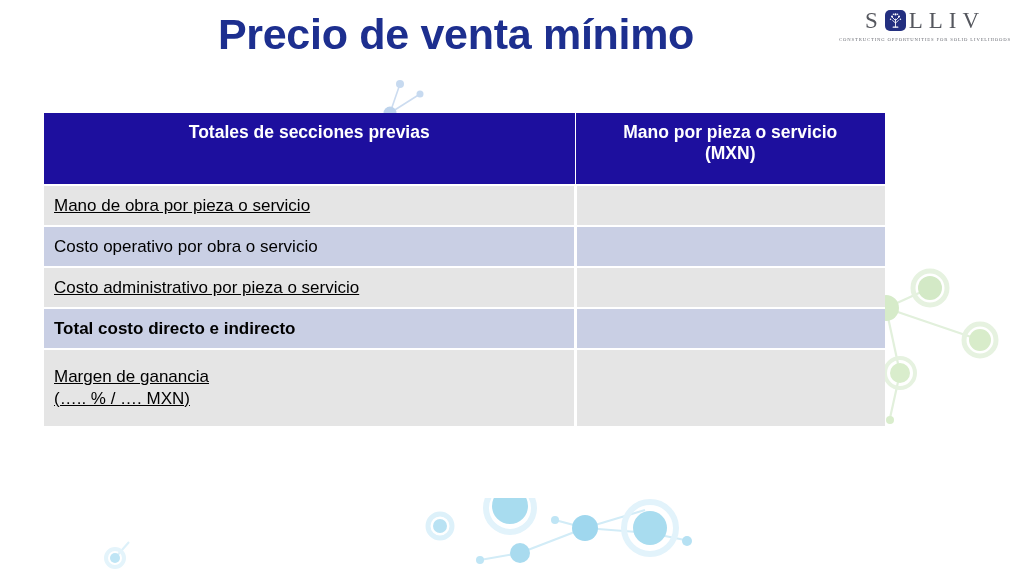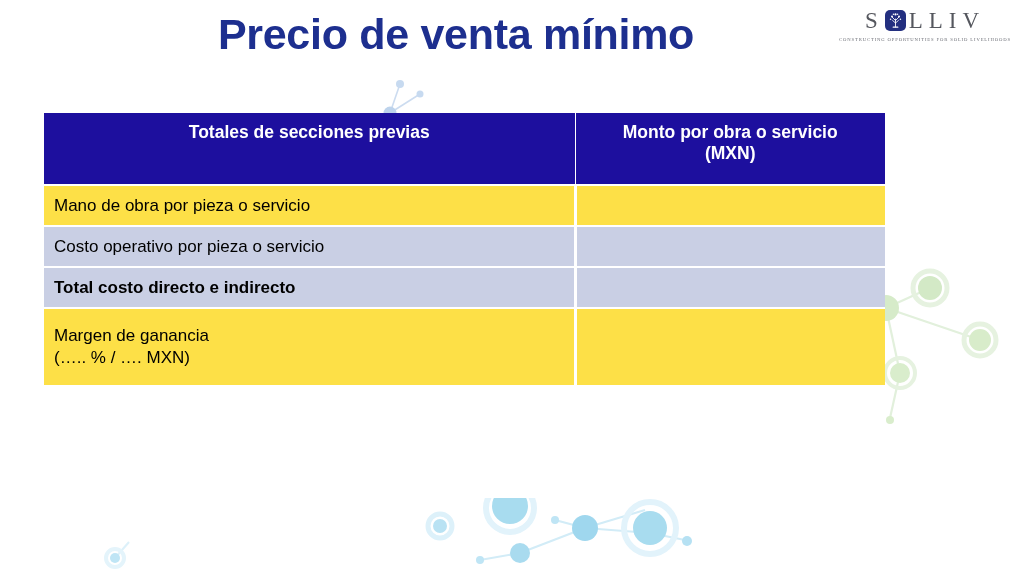--- a/index.html
+++ b/index.html
@@ -107,21 +107,21 @@
     vertical-align:middle;
     border-top:2px solid #ffffff;
     border-bottom:2px solid #ffffff;
     line-height:1.28;
   }
   #cost-table tbody td.cell-amount {
     border-left:3px solid #ffffff;
     padding-left:0;
   }
   #cost-table tbody tr.shade-a td { background:#c9cfe4; }
-  #cost-table tbody tr.shade-b td { background:#fde047; }
+  #cost-table tbody tr.shade-b td { background:#e5e5e5;text-decoration:underline; }
   #cost-table tbody tr.bold td    { font-weight:bold;margin-top:20px; }
 
   .row-h-std  td { height:41px; }
   .row-h-tall td { height:78px; }
 
   .sub-line { display:block; }
 </style>
 </head>
 <body>
 
@@ -220,35 +220,41 @@
 
   <table id="cost-table">
     <colgroup>
       <col class="c-label">
       <col class="c-amount">
     </colgroup>
     <thead>
       <tr>
         <th class="th-label">Totales de secciones previas</th>
         <th class="th-amount">
-          <span class="sub-line">Monto por obra o servicio</span>
+          <span class="sub-line">Mano por pieza o servicio</span>
           <span class="sub-line">(MXN)</span>
         </th>
       </tr>
     </thead>
     <tbody id="table-body">
         <tr class="shade-b row-h-std">
           <td class="cell-label">
             <span class="sub-line">Mano de obra por pieza o servicio</span>
           </td>
           <td class="cell-amount"></td>
         </tr>
         <tr class="shade-a row-h-std">
           <td class="cell-label">
-            <span class="sub-line">Costo operativo por pieza o servicio</span>
+            <span class="sub-line">Costo operativo por obra o servicio</span>
+          </td>
+          <td class="cell-amount"></td>
+        </tr>
+        <tr class="shade-b row-h-std">
+          <td class="cell-label">
+            <span class="sub-line">Costo administrativo por pieza o servicio</span>
           </td>
           <td class="cell-amount"></td>
         </tr>
         <tr class="shade-a bold row-h-std">
           <td class="cell-label">
             <span class="sub-line">Total costo directo e indirecto</span>
           </td>
           <td class="cell-amount"></td>
         </tr>
         <tr class="shade-b row-h-tall">

